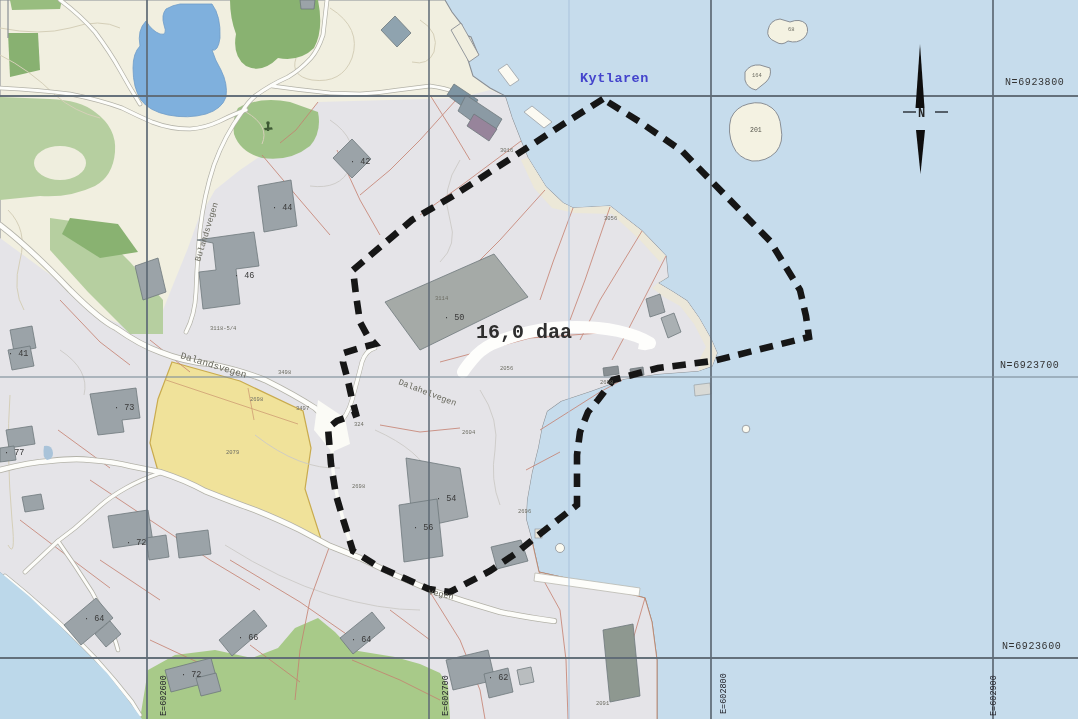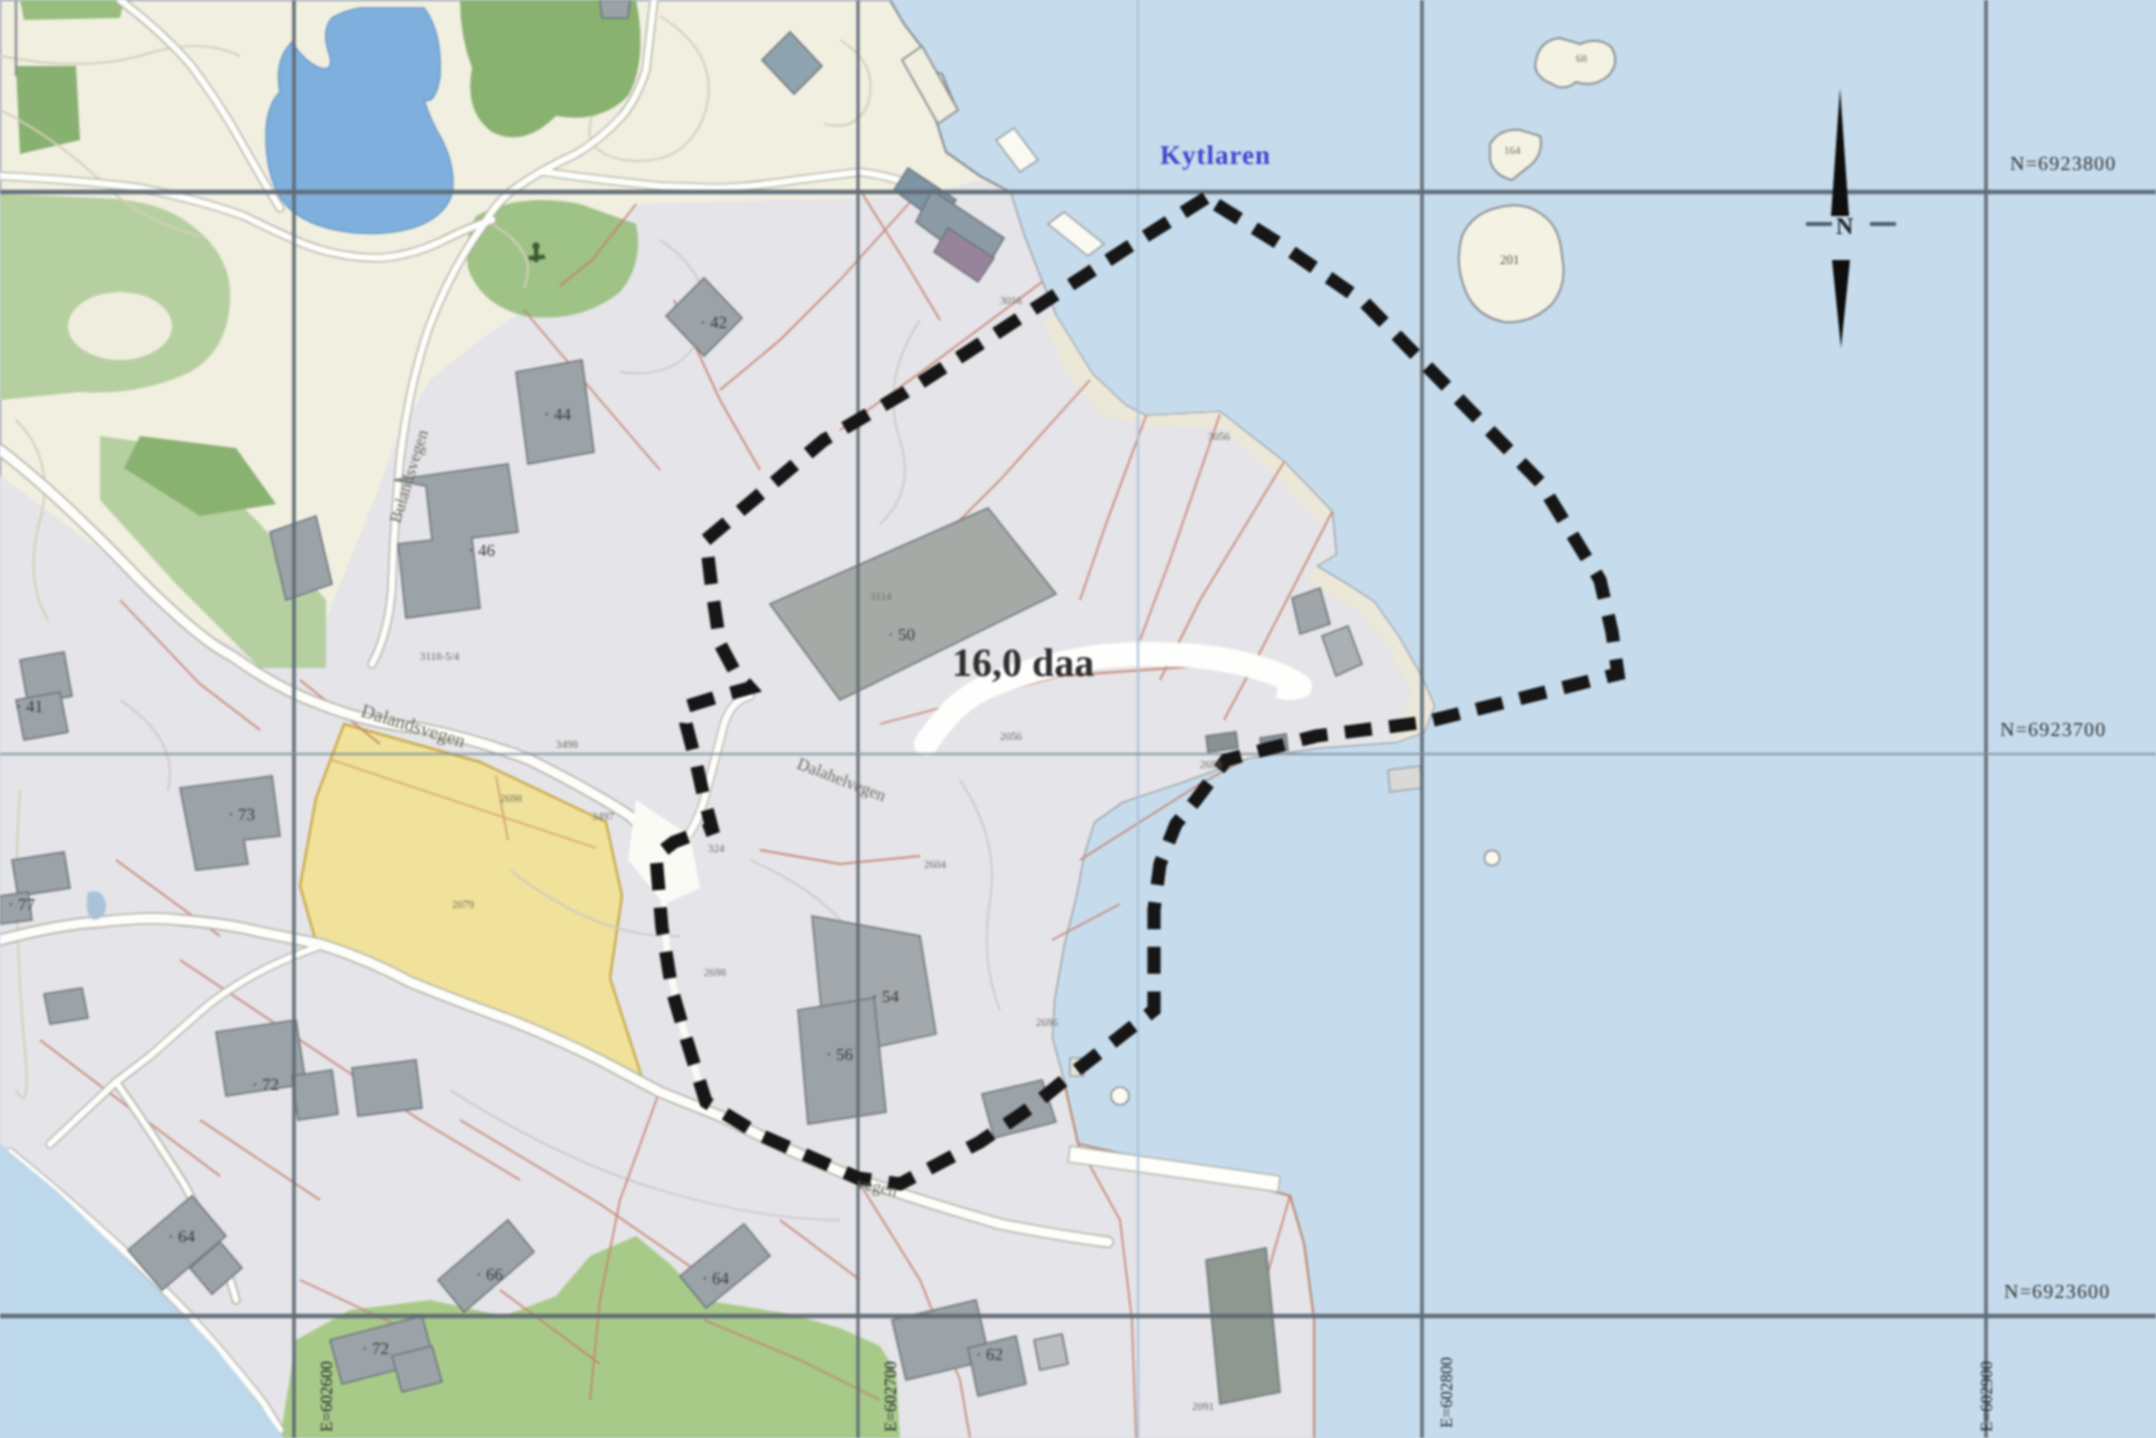--- a/index.html
+++ b/index.html
@@ -1,16 +1,16 @@
 <!DOCTYPE html>
 <html><head>
 <meta charset="utf-8">
 <style>
 html,body{margin:0;padding:0;}
-#map{width:1078px;height:719px;position:relative;overflow:hidden;background:#c6dcec;font-family:Liberation Serif, serif;}
+#map{width:1078px;height:719px;position:relative;overflow:hidden;background:#c6dcec;font-family:Liberation Mono, monospace;}
 svg{display:block;filter:blur(0.5px);}
 </style>
 </head>
 <body>
 
 <div id="map">
 <svg width="1078" height="719" viewBox="0 0 1078 719">
 
 <rect x="0" y="0" width="1078" height="719" fill="#c6dcec"></rect>
 

